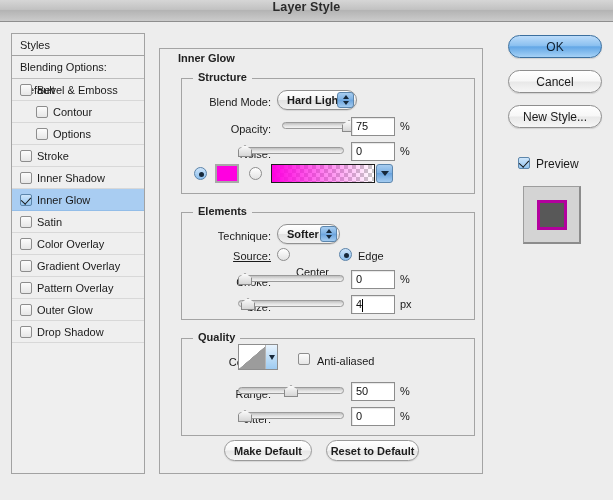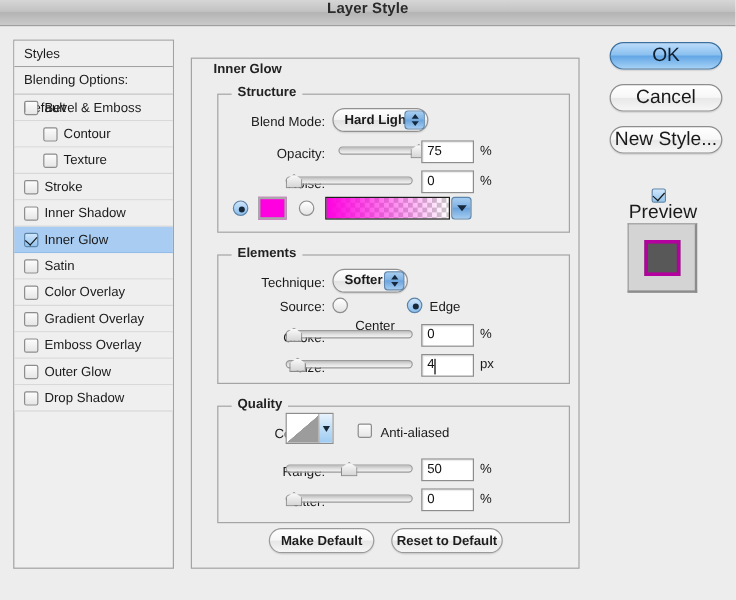--- a/index.html
+++ b/index.html
@@ -330,36 +330,35 @@
 
   
   .side-btn {
     position: absolute;
     left: 508px;
     width: 94px; height: 23px;
     border: 1px solid #8e8e8e;
     border-radius: 12px;
     background: linear-gradient(to bottom, #ffffff 0%, #f7f7f7 48%, #e8e8e8 52%, #f6f6f6 100%);
     display: flex; align-items: center; justify-content: center;
-    font-size: 16px;
+    font-size: 12px;
     color: #1a1a1a;
     box-shadow: 0 1px 1px rgba(0,0,0,.12);
   }
   .side-btn.primary {
     background: linear-gradient(to bottom, #bcdcfa 0%, #8cc1f0 45%, #63a7e6 52%, #a5d1f6 100%);
     border-color: #3b6f9e;
     font-weight: normal;
     color: #102030;
   }
   .preview-check {
     position: absolute;
     left: 518px; top: 135px;
-    display: flex; align-items: center;
-    font-size: 16px;
-    flex-direction: column;
+    display: flex; align-items: flex-start;
+    font-size: 12px;
   }
   .preview-check .lbl { margin-left: 6px; }
   .preview-thumb {
     position: absolute;
     left: 523px; top: 164px;
     width: 58px; height: 58px;
     background: #d4d4d4;
     border: 1px solid #9d9d9d;
     border-right: 2px solid #8c8c8c;
     border-bottom: 2px solid #8c8c8c;
@@ -388,21 +387,21 @@
     <div class="style-row">
       <span class="cbox"></span>
       <span class="lbl">Bevel &amp; Emboss</span>
     </div>
     <div class="style-row indent">
       <span class="cbox"></span>
       <span class="lbl">Contour</span>
     </div>
     <div class="style-row indent">
       <span class="cbox"></span>
-      <span class="lbl">Texture</span>
+      <span class="lbl">Options</span>
     </div>
     <div class="style-row">
       <span class="cbox"></span>
       <span class="lbl">Stroke</span>
     </div>
     <div class="style-row">
       <span class="cbox"></span>
       <span class="lbl">Inner Shadow</span>
     </div>
     <div class="style-row selected">
@@ -416,21 +415,21 @@
     <div class="style-row">
       <span class="cbox"></span>
       <span class="lbl">Color Overlay</span>
     </div>
     <div class="style-row">
       <span class="cbox"></span>
       <span class="lbl">Gradient Overlay</span>
     </div>
     <div class="style-row">
       <span class="cbox"></span>
-      <span class="lbl">Emboss Overlay</span>
+      <span class="lbl">Pattern Overlay</span>
     </div>
     <div class="style-row">
       <span class="cbox"></span>
       <span class="lbl">Outer Glow</span>
     </div>
     <div class="style-row">
       <span class="cbox"></span>
       <span class="lbl">Drop Shadow</span>
     </div>
   </div>
@@ -477,21 +476,21 @@
 
   <div class="row-label" style="left:191px; top:208px; width:80px;">Technique:</div>
   <div class="popup" style="left:277px; top:202px; width:63px;">
     <span class="ptext">Softer</span>
     <span class="parrows">
         <i class="up"></i>
         <i class="dn"></i>
       </span>
   </div>
 
-  <div class="row-label" style="left:191px; top:228px; width:80px;">Source:</div>
+  <div class="row-label" style="left:191px; top:228px; width:80px;text-decoration:underline;">Source:</div>
   <div class="radio" style="left:277px; top:226px;"></div>
   <div class="unit" style="left:296px; top:244px;">Center</div>
   <div class="radio on" style="left:339px; top:226px;"></div>
   <div class="unit" style="left:358px; top:228px;">Edge</div>
 
   <div class="row-label" style="left:191px; top:254px; width:80px;">Choke:</div>
   <div class="slider" style="left:238px; top:248px; width:106px;">
     <div class="track"></div>
     <div class="thumb" style="left:0px;"></div>
   </div>

